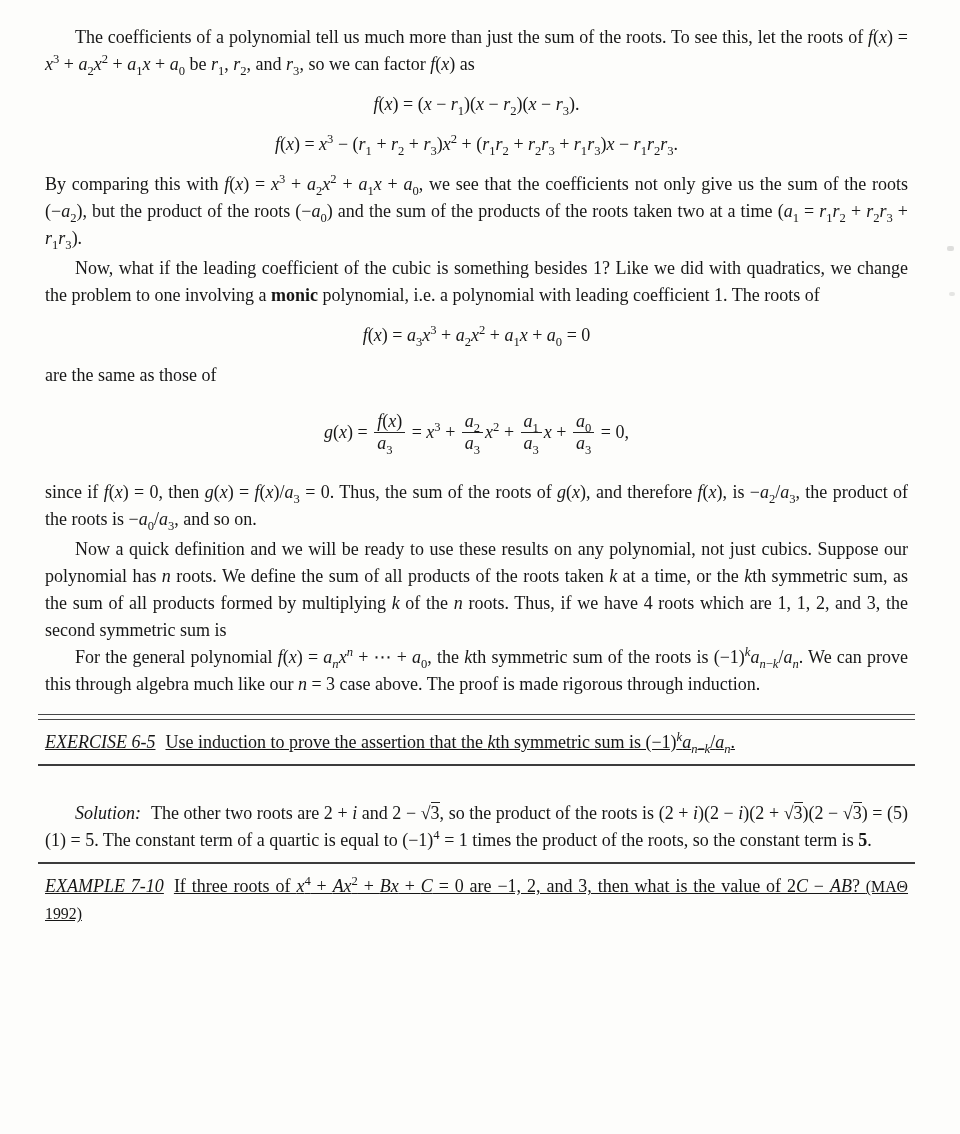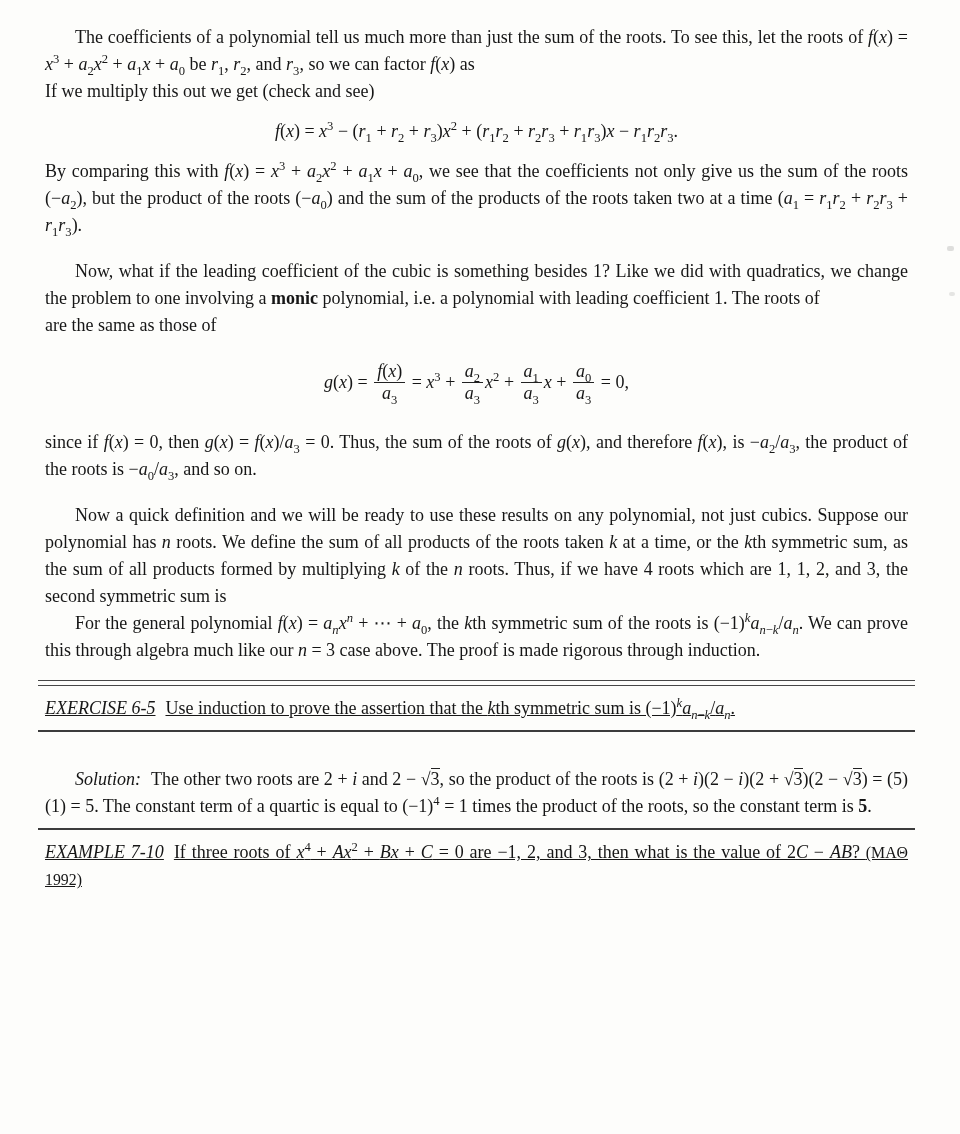--- a/index.html
+++ b/index.html
@@ -9,27 +9,27 @@
     color:#161616;
     font-family:"Liberation Serif","DejaVu Serif",serif;
     font-size:18px;
     line-height:27px;
     position:relative;
     overflow:hidden;
   }
   .page{padding:24px 52px 0 45px;}
   p{margin:0;text-align:justify;}
   p.indent{text-indent:30px;}
-  p.gap{margin-top:19px;}
+  p.gap{margin-top:3px;}
   i{font-style:italic;}
   b{font-weight:bold;}
   sup,sub{font-size:70%;line-height:0;}
   .equation{text-align:center;margin:13px 0;text-indent:0;}
   .equation.eq-frac{margin:24px 0;line-height:normal;}
-  .frac{display:inline-block;vertical-align:middle;text-align:center;margin:0 2px;line-height:1.15;position:relative;top:-2px;}
+  .frac{display:inline-block;vertical-align:middle;text-align:left;margin:0 2px;line-height:1.15;position:relative;top:-2px;}
   .frac .fn{display:block;border-bottom:1.3px solid #222;padding:0 3px;}
   .frac .fd{display:block;padding:0 3px;}
   .rt{white-space:nowrap;}
   .rt .vin{border-top:1.4px solid #222;}
   .sec-label{font-style:italic;margin-right:10px;}
   .note{font-style:normal;font-size:0.88em;margin-top:32px;}
   .rule-double{height:4px;border-top:1.5px solid #474747;border-bottom:1.5px solid #474747;margin:16px -7px 0 -7px;}
   .rule{border-top:2px solid #3c3c3c;margin:8px -7px 0 -7px;}
   .sec{margin-top:9px;text-decoration:underline;}
   .sol{margin-top:34px;}
@@ -37,29 +37,30 @@
   #mark1{right:6px;top:246px;width:7px;height:5px;opacity:.8;}
   #mark2{right:5px;top:292px;width:6px;height:4px;opacity:.6;}
 </style>
 </head>
 <body>
 
 <div class="page">
 
   <p class="indent">The coefficients of a polynomial tell us much more than just the sum of the roots.  To see this, let the roots of <i>f</i>(<i>x</i>) = <i>x</i><sup>3</sup> + <i>a</i><sub>2</sub><i>x</i><sup>2</sup> + <i>a</i><sub>1</sub><i>x</i> + <i>a</i><sub>0</sub> be <i>r</i><sub>1</sub>, <i>r</i><sub>2</sub>, and <i>r</i><sub>3</sub>, so we can factor <i>f</i>(<i>x</i>) as</p>
 
+  <div class="equation"><i>f</i>(<i>x</i>) = (<i>x</i> − <i>r</i><sub>1</sub>)(<i>x</i> − <i>r</i><sub>2</sub>)(<i>x</i> − <i>r</i><sub>3</sub>).</div>
 
-  <p>If we multiply this out we get (check and see)</p>
 
   <div class="equation"><i>f</i>(<i>x</i>) = <i>x</i><sup>3</sup> − (<i>r</i><sub>1</sub> + <i>r</i><sub>2</sub> + <i>r</i><sub>3</sub>)<i>x</i><sup>2</sup> + (<i>r</i><sub>1</sub><i>r</i><sub>2</sub> + <i>r</i><sub>2</sub><i>r</i><sub>3</sub> + <i>r</i><sub>1</sub><i>r</i><sub>3</sub>)<i>x</i> − <i>r</i><sub>1</sub><i>r</i><sub>2</sub><i>r</i><sub>3</sub>.</div>
 
   <p>By comparing this with <i>f</i>(<i>x</i>) = <i>x</i><sup>3</sup> + <i>a</i><sub>2</sub><i>x</i><sup>2</sup> + <i>a</i><sub>1</sub><i>x</i> + <i>a</i><sub>0</sub>, we see that the coefficients not only give us the sum of the roots (−<i>a</i><sub>2</sub>), but the product of the roots (−<i>a</i><sub>0</sub>) and the sum of the products of the roots taken two at a time (<i>a</i><sub>1</sub> = <i>r</i><sub>1</sub><i>r</i><sub>2</sub> + <i>r</i><sub>2</sub><i>r</i><sub>3</sub> + <i>r</i><sub>1</sub><i>r</i><sub>3</sub>).</p>
 
   <p class="indent gap">Now, what if the leading coefficient of the cubic is something besides 1?  Like we did with quadratics, we change the problem to one involving a <b>monic</b> polynomial, i.e. a polynomial with leading coefficient 1. The roots of</p>
 
+  <div class="equation"><i>f</i>(<i>x</i>) = <i>a</i><sub>3</sub><i>x</i><sup>3</sup> + <i>a</i><sub>2</sub><i>x</i><sup>2</sup> + <i>a</i><sub>1</sub><i>x</i> + <i>a</i><sub>0</sub> = 0</div>
 
   <p>are the same as those of</p>
 
   <div class="equation eq-frac"><i>g</i>(<i>x</i>) = <span class="frac"><span class="fn"><i>f</i>(<i>x</i>)</span><span class="fd"><i>a</i><sub>3</sub></span></span> = <i>x</i><sup>3</sup> + <span class="frac"><span class="fn"><i>a</i><sub>2</sub></span><span class="fd"><i>a</i><sub>3</sub></span></span><i>x</i><sup>2</sup> + <span class="frac"><span class="fn"><i>a</i><sub>1</sub></span><span class="fd"><i>a</i><sub>3</sub></span></span><i>x</i> + <span class="frac"><span class="fn"><i>a</i><sub>0</sub></span><span class="fd"><i>a</i><sub>3</sub></span></span> = 0,</div>
 
   <p>since if <i>f</i>(<i>x</i>) = 0, then <i>g</i>(<i>x</i>) = <i>f</i>(<i>x</i>)/<i>a</i><sub>3</sub> = 0.  Thus, the sum of the roots of <i>g</i>(<i>x</i>), and therefore <i>f</i>(<i>x</i>), is −<i>a</i><sub>2</sub>/<i>a</i><sub>3</sub>, the product of the roots is −<i>a</i><sub>0</sub>/<i>a</i><sub>3</sub>, and so on.</p>
 
   <p class="indent gap">Now a quick definition and we will be ready to use these results on any polynomial, not just cubics.  Suppose our polynomial has <i>n</i> roots.  We define the sum of all products of the roots taken <i>k</i> at a time, or the <i>k</i>th symmetric sum, as the sum of all products formed by multiplying <i>k</i> of the <i>n</i> roots. Thus, if we have 4 roots which are 1, 1, 2, and 3, the second symmetric sum is</p>
 
 

